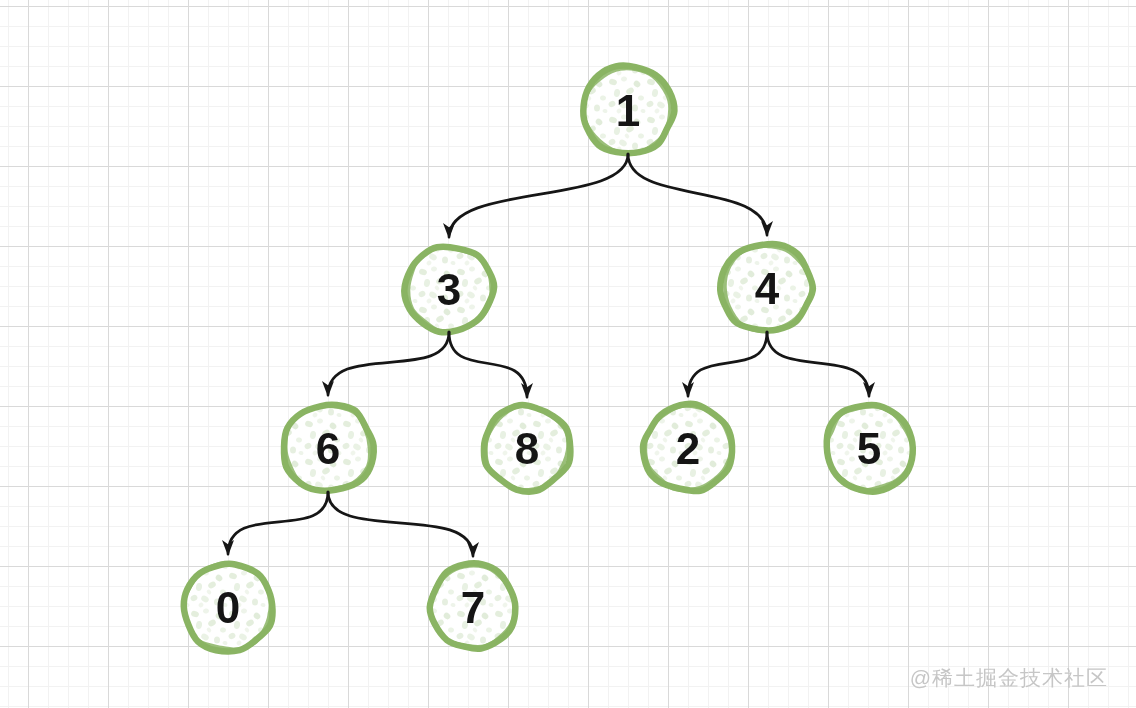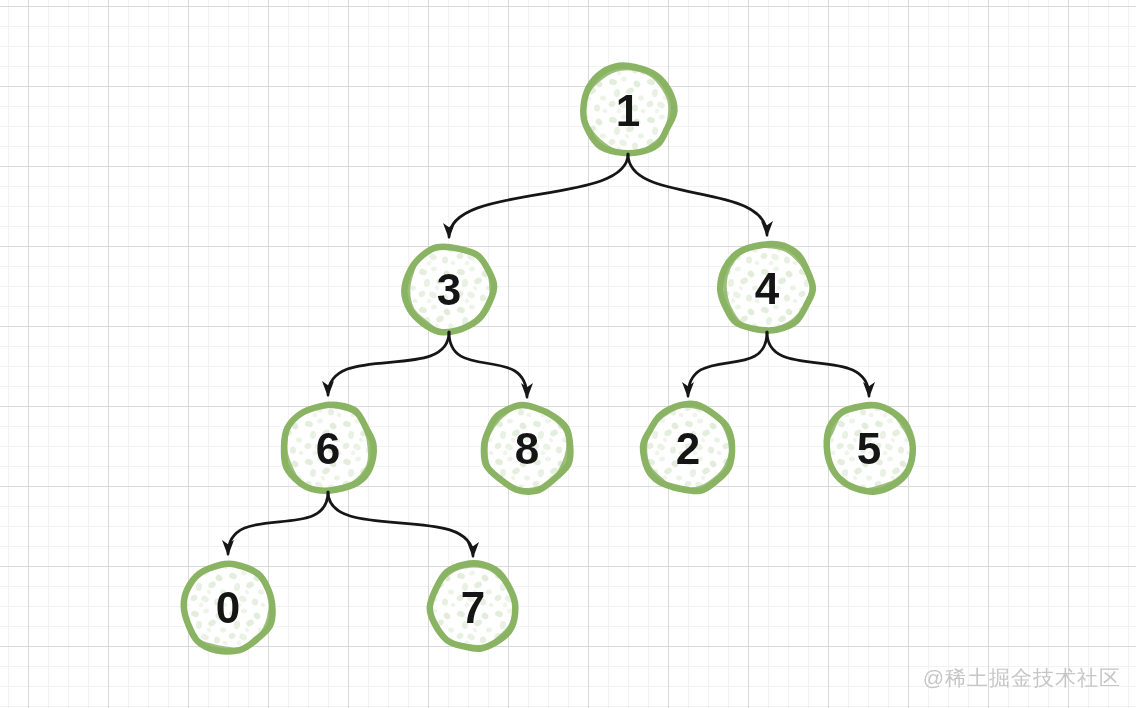--- a/index.html
+++ b/index.html
@@ -14,21 +14,21 @@
       linear-gradient(to bottom,#f2f2f2 1px,transparent 1px);
     background-size:80px 80px,80px 80px,20px 20px,20px 20px;
     background-position:28px 0,0 6px,8px 0,0 6px;
   }
   #tree-svg{position:absolute;left:0;top:0;}
   .node-label{
     font-family:"Liberation Sans","DejaVu Sans",sans-serif;
     font-weight:bold;font-size:44px;
   }
   .watermark{
-    position:absolute;right:15px;bottom:16px;
+    position:absolute;right:28px;bottom:16px;
     font-size:21px;letter-spacing:1px;color:#c6c6c6;
     font-family:"Liberation Sans",sans-serif;
     user-select:none;
   }
 </style>
 </head>
 <body>
 
 <svg id="tree-svg" width="1136" height="708" viewBox="0 0 1136 708">
     <defs>

